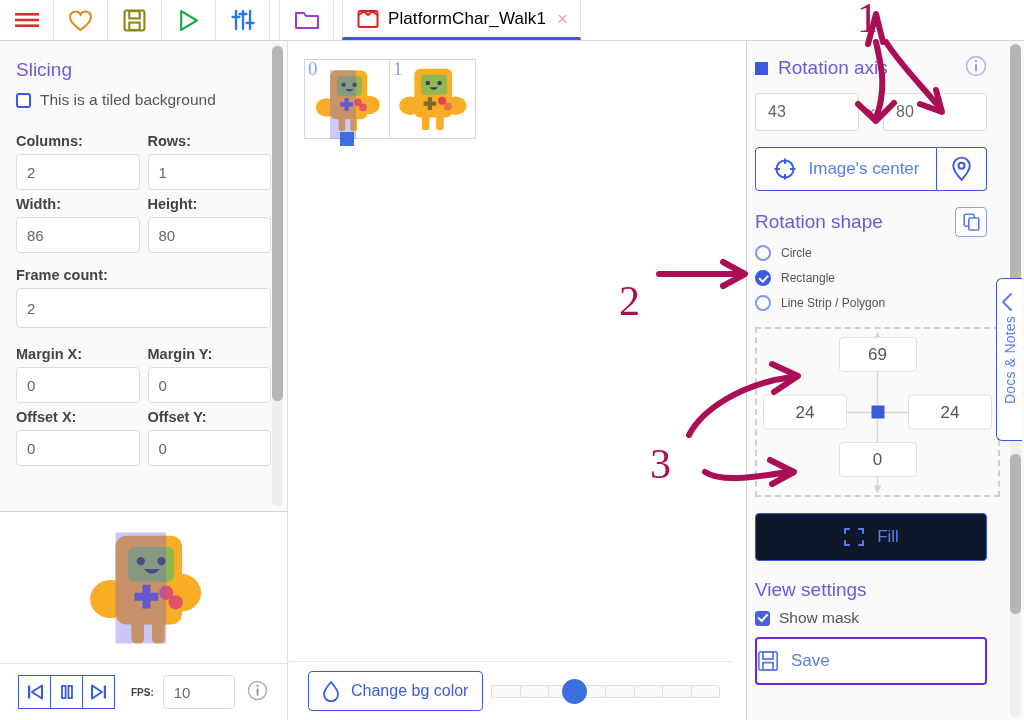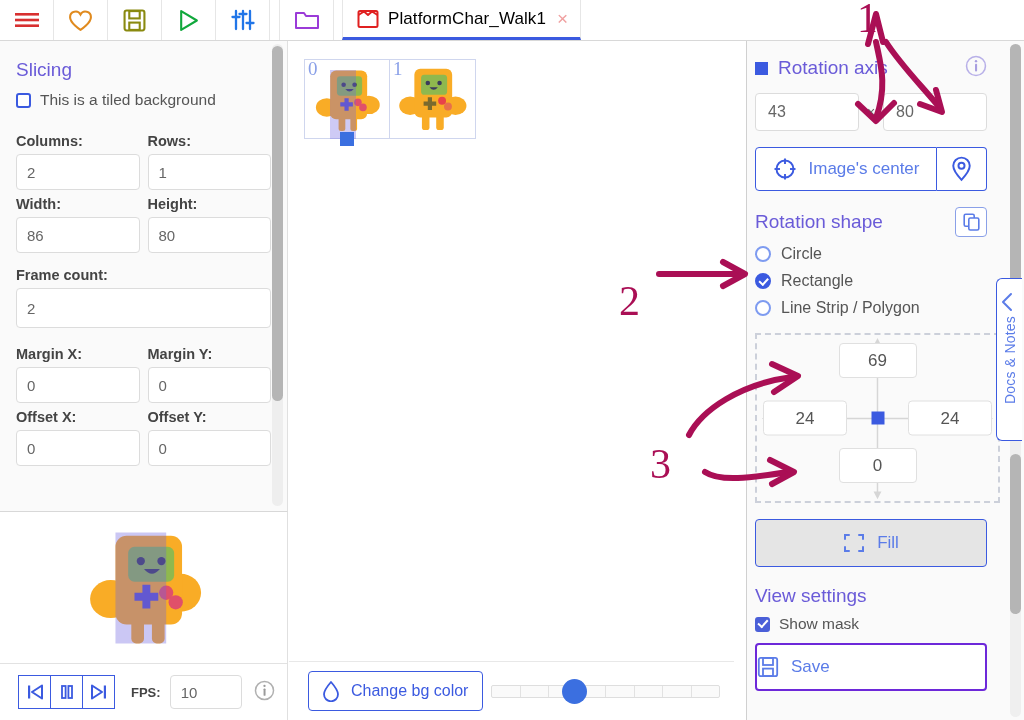--- a/index.html
+++ b/index.html
@@ -129,21 +129,21 @@
     padding-left: 18px; gap: 0px;
   }
   .pbtn {
     width: 33px; height: 34px;
     border: 1px solid #3b5ae0;
     background: #fff;
     display: flex; align-items: center; justify-content: center;
     cursor: pointer; margin-left: -1px;
   }
   .pbtn:first-child { margin-left: 0; }
-  .fps-label { color: #444; font-size: 13px; font-weight: bold; margin-left: 16px; }
+  .fps-label { color: #444; font-size: 10px; font-weight: bold; margin-left: 16px; }
   .fps-input {
     margin-left: 9px; width: 72px; height: 34px;
     border: 1px solid #dcdcdc; border-radius: 4px; background: #fff;
     color: #666; font-size: 15px; padding: 0 10px;
     display: flex; align-items: center; cursor: text;
   }
   .info-ico { margin-left: 12px; cursor: pointer; }
 
   
   .canvas-area {
@@ -255,21 +255,21 @@
   }
   .radio.on {
     background: #3b5ae0; border-color: #3b5ae0;
     display: flex; align-items: center; justify-content: center;
   }
   .radio.on::after {
     content: ""; width: 4px; height: 7px;
     border: solid #fff; border-width: 0 2px 2px 0;
     transform: rotate(42deg) translate(0px,-1px);
   }
-  .radio-row .lbl { color: #555; font-size: 16px; }
+  .radio-row .lbl { color: #555; font-size: 12px; }
   .copy-btn {
     width: 32px; height: 30px; border: 1px solid #8aa0e8; border-radius: 4px;
     background: #fff; display: flex; align-items: center; justify-content: center;
     cursor: pointer;
   }
 
   
   .padbox {
     position: relative; margin-top: 16px;
     width: 245px; height: 170px;
@@ -290,21 +290,21 @@
   .pad-right { top: 50%; right: 6px; transform: translateY(-50%); width: 84px; }
   .pad-center {
     position: absolute; top: 50%; left: 50%;
     transform: translate(-50%,-50%);
     width: 13px; height: 13px; background: #3b5ae0; cursor: pointer;
   }
   .pad-arrows { position: absolute; inset: 0; pointer-events: none; }
 
   .fill-btn {
     margin-top: 16px; width: 100%; height: 48px;
-    border: 1px solid #3b5ae0; border-radius: 4px; background: #e5e5e5;
+    border: 1px solid #3b5ae0; border-radius: 4px; background: #0f172a;
     color: #5b7ce8; font-size: 17px;
     display: flex; align-items: center; justify-content: center; gap: 12px;
     cursor: pointer;
   }
   .save-btn {
     margin-top: 10px; width: 100%; height: 48px;
     border: 2px solid #6d28d9; border-radius: 4px; background: #fff;
     color: #5b7ce8; font-size: 17px;
     display: flex; align-items: center; justify-content: flex-start; gap: 12px;
     cursor: pointer;

